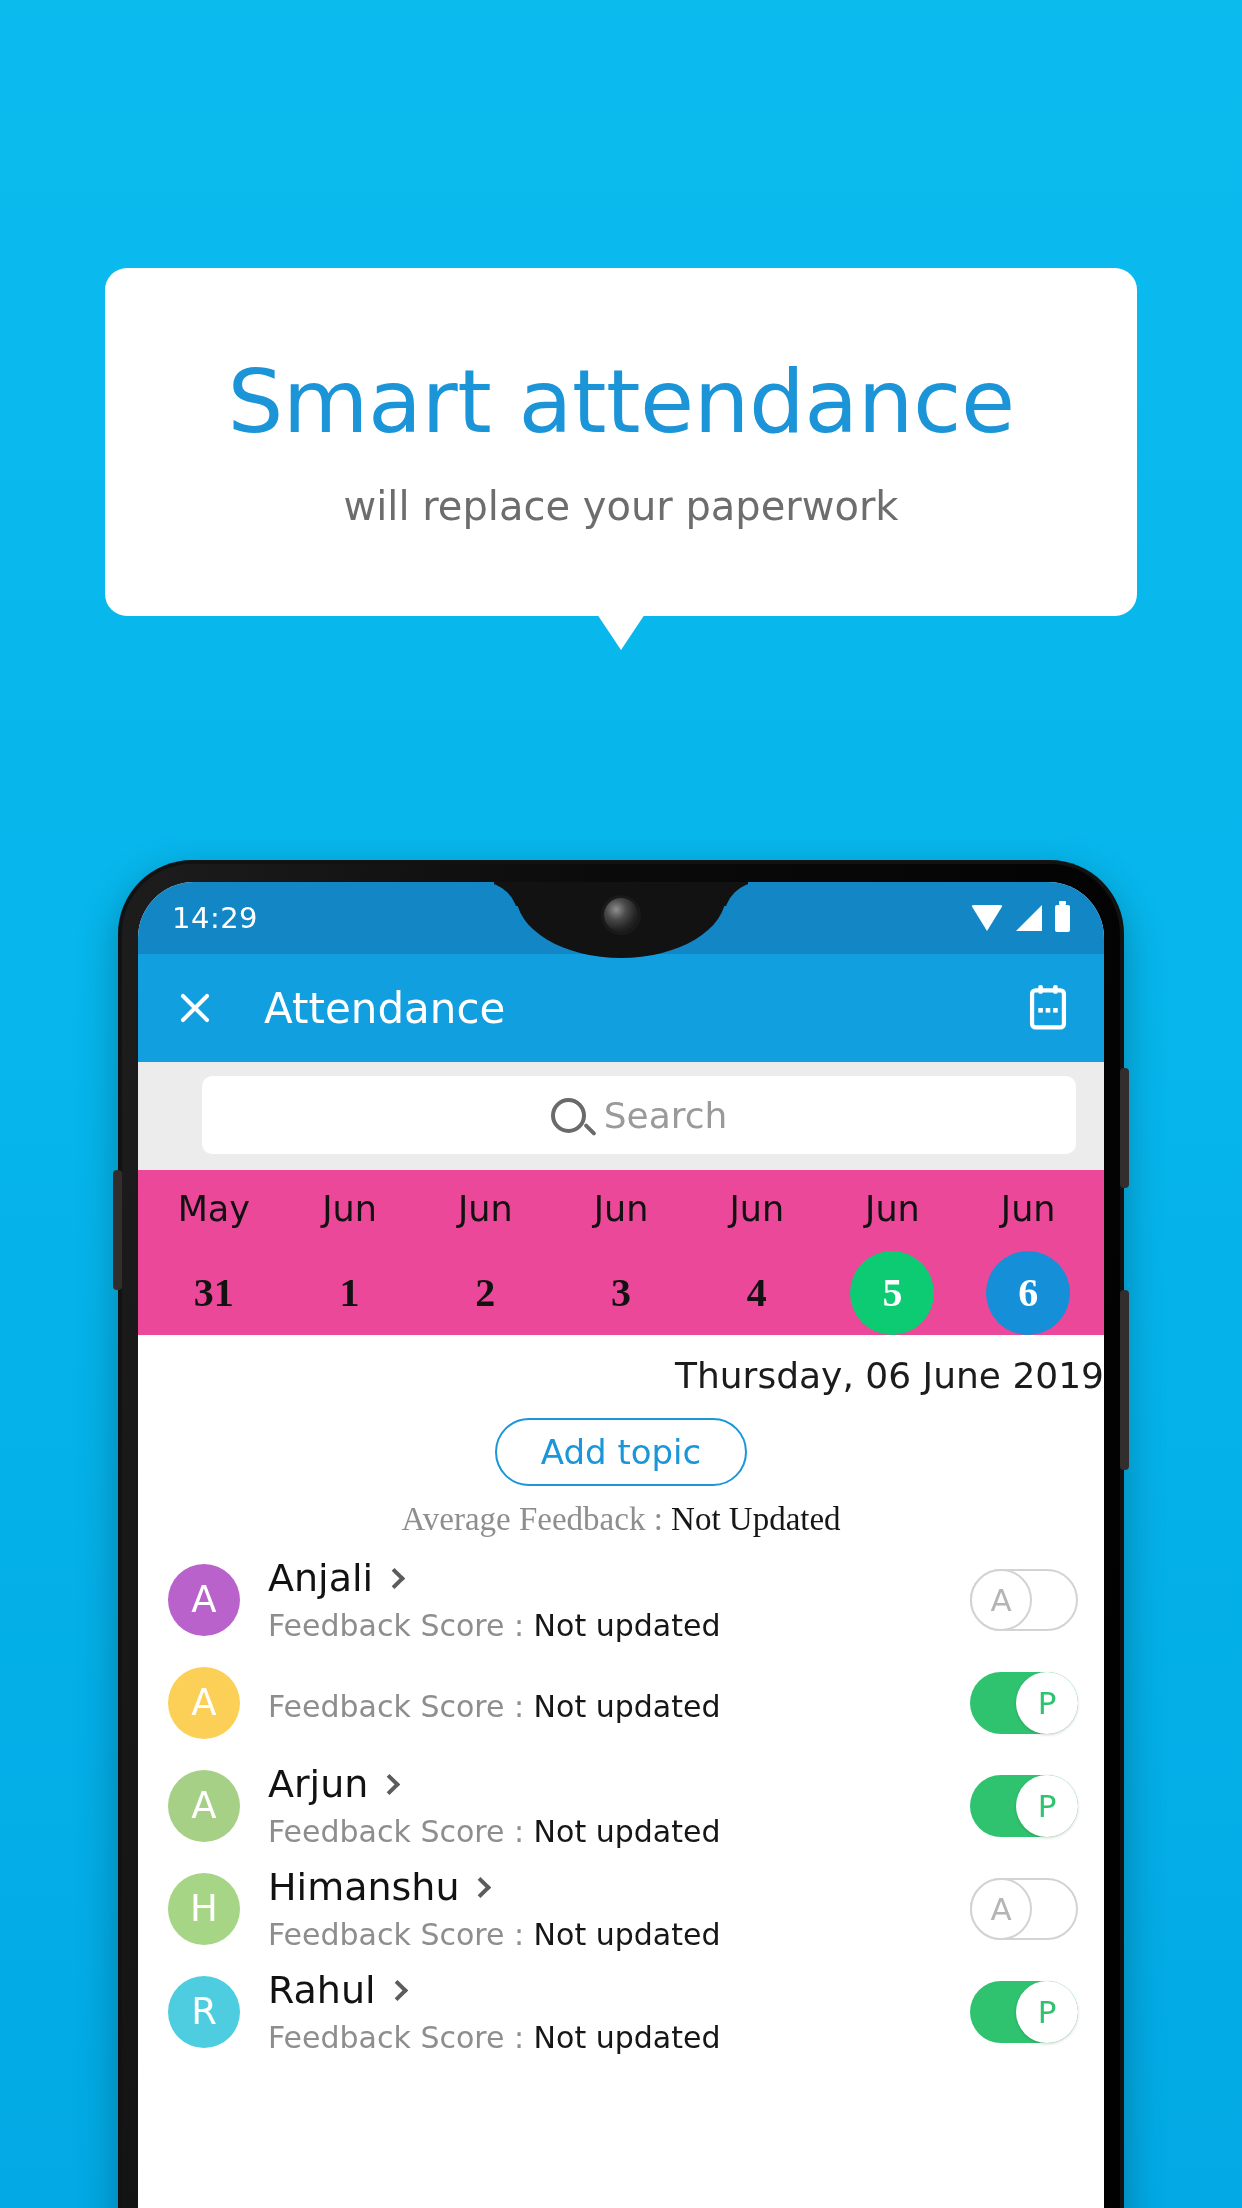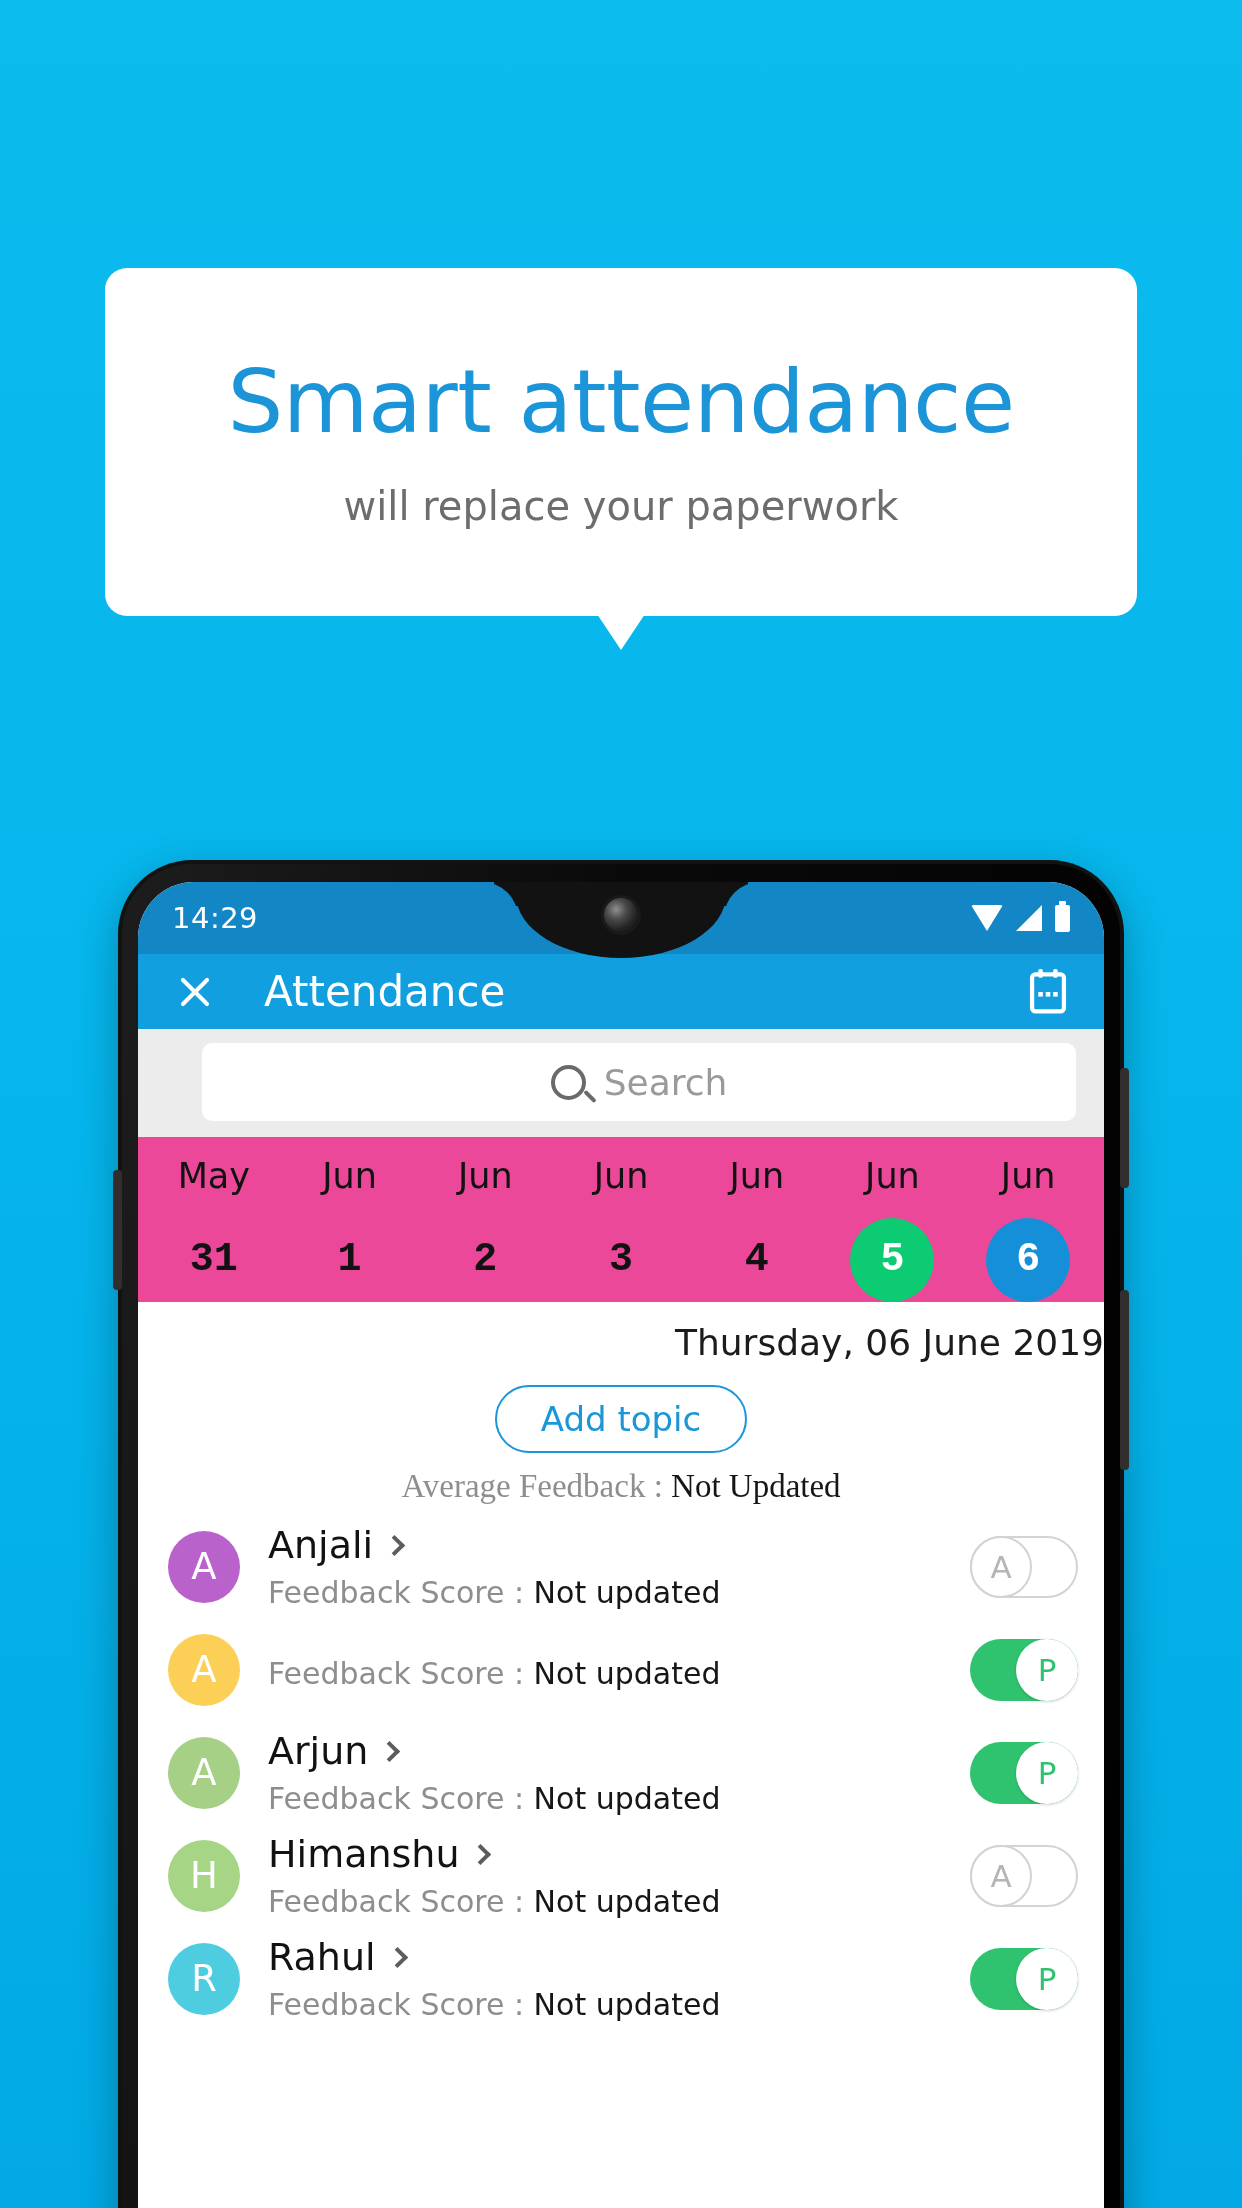--- a/index.html
+++ b/index.html
@@ -221,21 +221,21 @@
     width: 34px;
     height: 34px;
     border-radius: 50%;
     background: radial-gradient(circle at 36% 34%, #8f8f8f 0%, #4a4a4a 32%, #232323 64%, #101010 100%);
     box-shadow: 0 0 0 3px #1a1a1a;
     z-index: 7;
   }
 
   
   .appbar {
-    height: 75px;
+    height: 108px;
     background: #119fe0;
     display: flex;
     align-items: center;
     padding: 0 34px;
     box-sizing: border-box;
   }
   .appbar-close {
     width: 46px;
     height: 46px;
     position: relative;
@@ -323,21 +323,21 @@
   }
   .date-mon {
     font-family: "DejaVu Sans", sans-serif;
     font-size: 35px;
     color: #121212;
     font-weight: 400;
     line-height: 1;
     margin-bottom: 24px;
   }
   .date-num {
-    font-family: Liberation Mono, monospace;
+    font-family: Liberation Serif, serif;
     font-size: 40px;
     font-weight: 700;
     color: #121212;
     width: 84px;
     height: 84px;
     line-height: 84px;
     text-align: center;
     border-radius: 50%;
   }
   .datecell.state-green .date-num {

